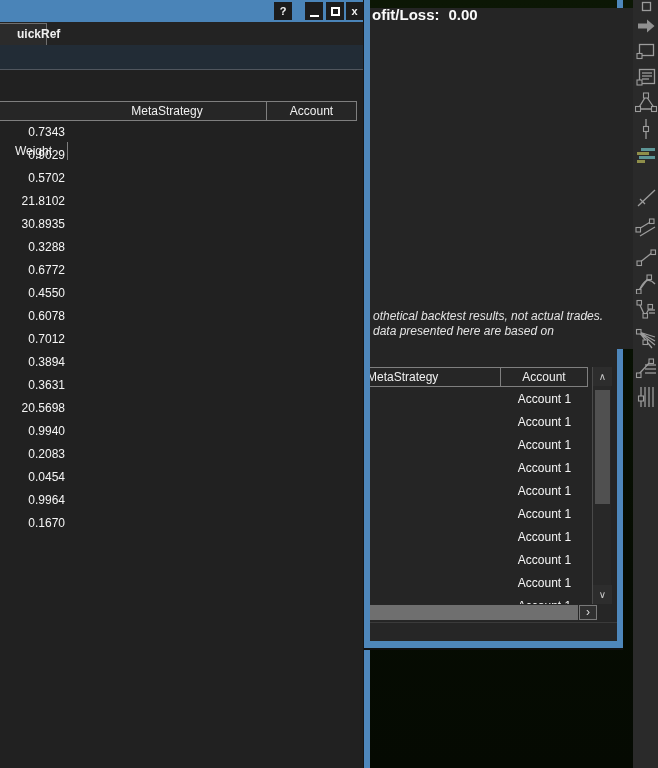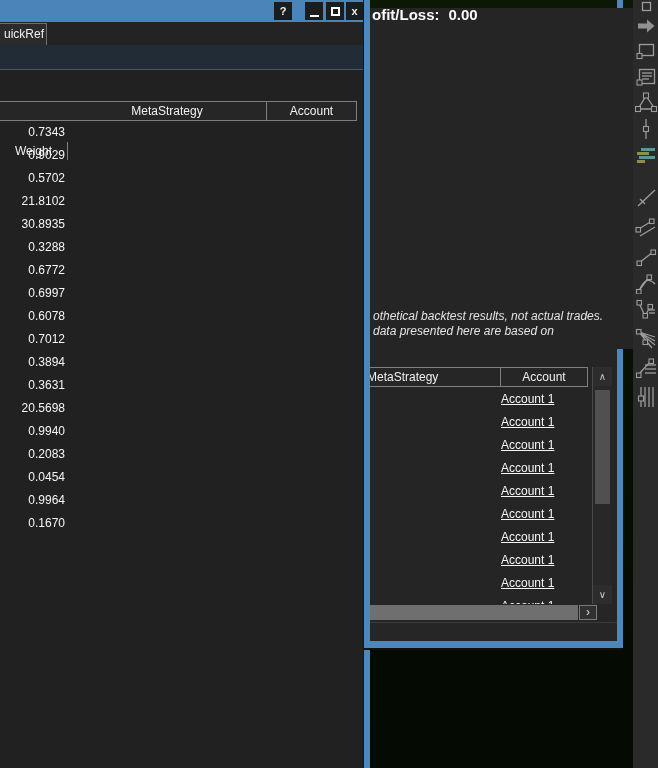--- a/index.html
+++ b/index.html
@@ -13,21 +13,21 @@
   .left-window { position:absolute; left:0; top:0; width:364px; height:768px; background:#212121; border-right:1px solid #161616; }
   .titlebar { position:absolute; left:0; top:0; width:100%; height:22px; background:#4a84b8; }
   .tb-btn { position:absolute; top:2px; width:18px; height:18px; background:#1c1c1c; color:#f2f2f2;
             display:flex; align-items:center; justify-content:center; font-size:11px; font-weight:bold; cursor:default; }
   .tb-help { left:274px; } .tb-min { left:305px; } .tb-max { left:326px; } .tb-close { left:346px; width:17px; }
   .min-bar { width:9px; height:2px; background:#fff; margin-top:9px; }
   .max-box { width:9px; height:9px; border:2px solid #fff; }
   .tabbar { position:absolute; left:0; top:22px; width:100%; height:23px; background:#232323; }
   .tab { position:absolute; left:0; top:1px; width:47px; height:22px; background:#2b2b2b;
          border-top:1px solid #6f6f6f; border-right:1px solid #6f6f6f;
-         color:#f0f0f0; font-size:12px; line-height:21px; padding-left:4px; }
+         color:#f0f0f0; font-size:12px; line-height:21px; padding-left:17px;font-weight:bold; }
   .navy-strip { position:absolute; left:0; top:45px; width:100%; height:25px; background:#222c36; border-bottom:1px solid #50565e; }
   .lheader { position:absolute; left:0; top:101px; width:357px; height:20px; background:#262626;
              border-top:1px solid #7f7f7f; border-bottom:1px solid #7f7f7f; display:flex; }
   .lh-cell { height:100%; border-right:1px solid #7f7f7f; color:#f0f0f0; font-size:12px;
              text-align:center; line-height:18px; overflow:hidden; }
   .lh-weight { width:68px;margin-top:40px; } .lh-meta { width:199px; } .lh-account { width:90px; }
   .lrows { position:absolute; left:5px; top:121px; width:357px; }
   .lrow { height:23px; position:relative; }
   .lcell-weight { position:absolute; left:0; top:0; width:60px; height:23px; text-align:right;
                   color:#f5f5f5; font-size:12px; line-height:23px; }
@@ -45,22 +45,22 @@
   
   .panel2 { position:absolute; left:370px; top:348px; width:247px; height:293px; background:#252525; overflow:hidden; }
   .aheader { position:absolute; left:0; top:19px; width:218px; height:20px; background:#262626;
              border-top:1px solid #7f7f7f; border-bottom:1px solid #7f7f7f; display:flex; }
   .ah-meta { width:131px; border-right:1px solid #7f7f7f; color:#f0f0f0; font-size:12px; line-height:18px;
              padding-left:0; text-indent:-3px; overflow:hidden; }
   .ah-account { width:87px; border-right:1px solid #7f7f7f; color:#f0f0f0; font-size:12px;
                 line-height:18px; text-align:center; overflow:hidden; }
   .arows { position:absolute; left:0; top:40px; width:218px; height:216px; overflow:hidden; }
   .arow { height:23px; position:relative; }
-  .acell { position:absolute; left:131px; top:0; width:87px; height:23px; 
-           color:#f5f5f5; font-size:12px; line-height:23px;text-decoration:underline; }
+  .acell { position:absolute; left:131px; top:0; width:87px; height:23px; text-align:center;
+           color:#f5f5f5; font-size:12px; line-height:23px; }
   
   .vsb { position:absolute; left:222px; top:19px; width:19px; height:237px; background:#282828; border-left:1px solid #4a4a4a; }
   .vsb-btn { position:absolute; left:0; width:19px; height:19px; background:#2d2d2d; color:#c8c8c8;
              font-size:10px; display:flex; align-items:center; justify-content:center; }
   .vsb-up { top:0; } .vsb-down { bottom:0; }
   .vsb-thumb { position:absolute; left:2px; top:23px; width:15px; height:114px; background:#505050; }
   
   .hsb { position:absolute; left:0; top:256px; width:241px; height:17px; background:#262626; }
   .hsb-thumb { position:absolute; left:0; top:1px; width:208px; height:15px; background:#6f6f6f; }
   .hsb-btn { position:absolute; left:209px; top:1px; width:18px; height:15px; background:#303030;
@@ -122,21 +122,21 @@
       <div class="lrow">
         <div class="lcell-weight">30.8935</div>
       </div>
       <div class="lrow">
         <div class="lcell-weight">0.3288</div>
       </div>
       <div class="lrow">
         <div class="lcell-weight">0.6772</div>
       </div>
       <div class="lrow">
-        <div class="lcell-weight">0.6997</div>
+        <div class="lcell-weight">0.4550</div>
       </div>
       <div class="lrow">
         <div class="lcell-weight">0.6078</div>
       </div>
       <div class="lrow">
         <div class="lcell-weight">0.7012</div>
       </div>
       <div class="lrow">
         <div class="lcell-weight">0.3894</div>
       </div>

